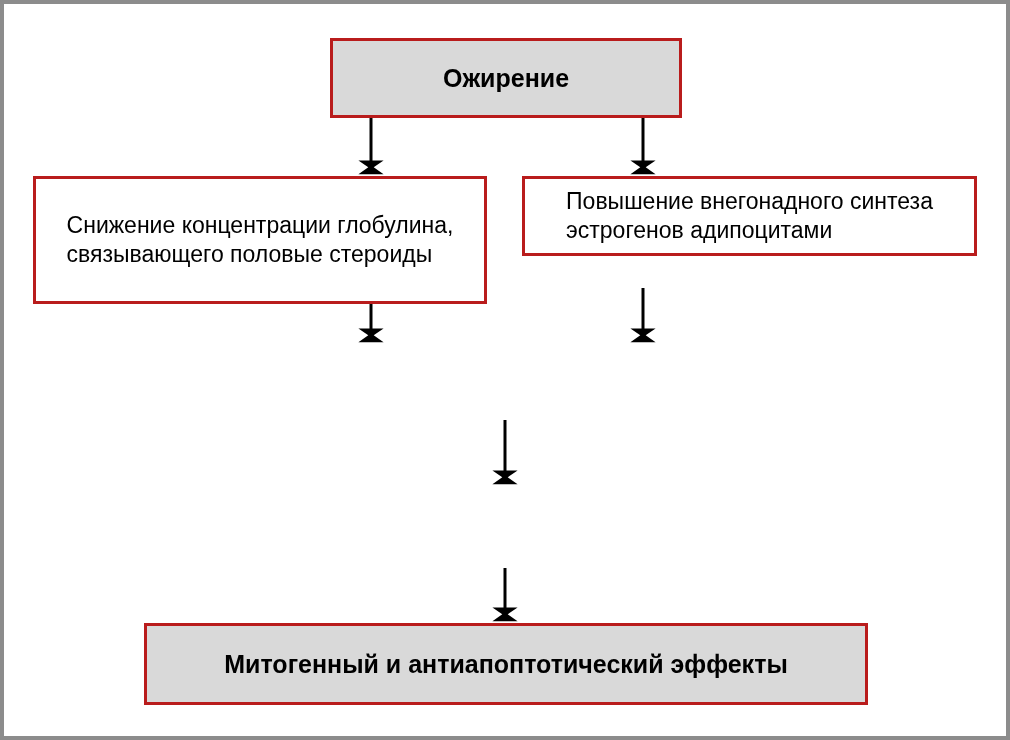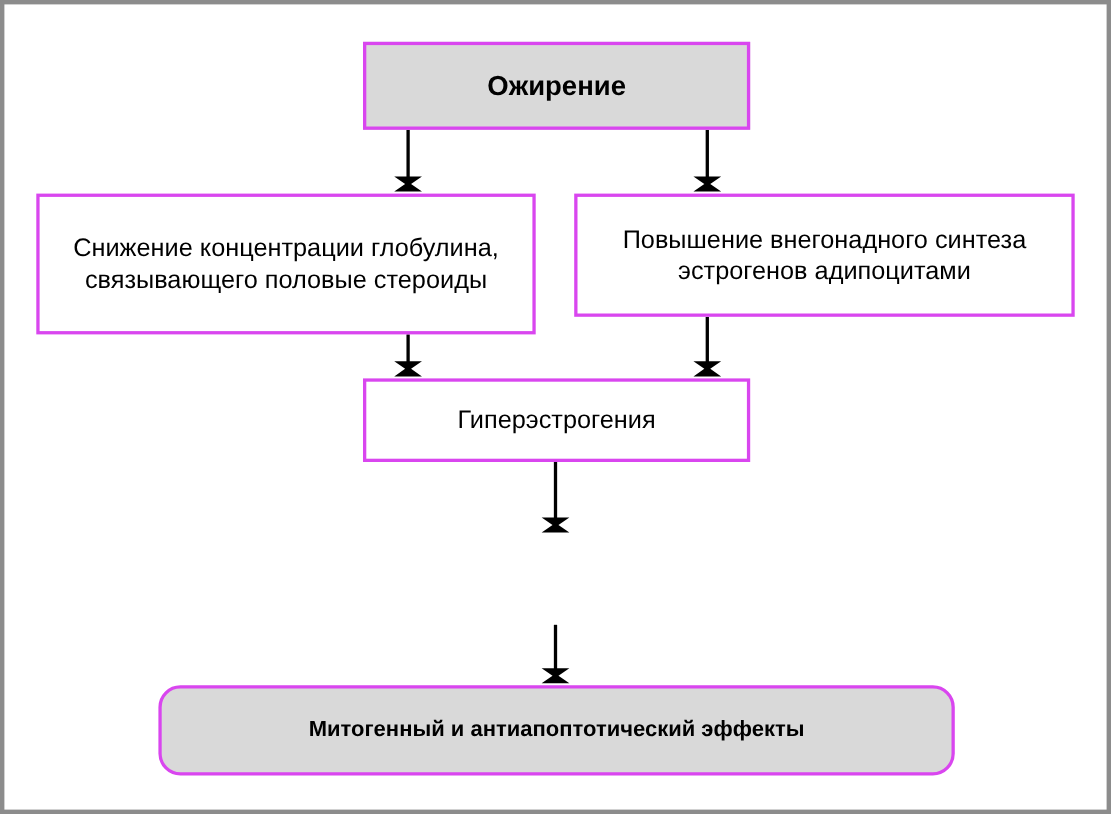--- a/index.html
+++ b/index.html
@@ -22,46 +22,45 @@
   .stage {
     position: absolute;
     left: 0;
     top: 0;
     width: 1002px;
     height: 732px;
   }
   .node {
     position: absolute;
     box-sizing: border-box;
-    border: 3px solid #d946ef;
+    border: 3px solid #b91c1c;
     background: #ffffff;
     display: flex;
     align-items: center;
     justify-content: center;
-    text-align: center;
     color: #000000;
     line-height: 1.28;
   }
   .node .label {
     display: block;
     padding: 0 10px;
     white-space: pre-line;
   }
   .node.shaded {
     background: #d9d9d9;
     font-weight: bold;
   }
 
   
   #node-obesity        { left: 326px; top: 34px;  width: 352px; height: 80px;  font-size: 25px; }
   #node-shbg           { left: 29px;  top: 172px; width: 454px; height: 128px; font-size: 23px; }
-  #node-extragonadal   { left: 518px; top: 172px; width: 455px; height: 112px; font-size: 23px; }
+  #node-extragonadal   { left: 518px; top: 172px; width: 455px; height: 80px; font-size: 23px; }
   #node-hyperestrogenia{ left: 326px; top: 340px; width: 352px; height: 76px;  font-size: 23px; }
   #node-er-activation  { left: 326px; top: 482px; width: 352px; height: 82px;  font-size: 23px; }
-  #node-mitogenic      { left: 140px; top: 619px; width: 724px; height: 82px;  font-size: 20px; border-radius: 20px; }
+  #node-mitogenic      { left: 140px; top: 619px; width: 724px; height: 82px;  font-size: 25px; }
 
   .edges {
     position: absolute;
     left: 0;
     top: 0;
     width: 1002px;
     height: 732px;
     pointer-events: none;
   }
 </style>
@@ -110,23 +109,20 @@
     <div class="node" id="node-shbg">
       <span class="label">Снижение концентрации глобулина,
 связывающего половые стероиды</span>
     </div>
 
     <div class="node" id="node-extragonadal">
       <span class="label">Повышение внегонадного синтеза
 эстрогенов адипоцитами</span>
     </div>
 
-    <div class="node" id="node-hyperestrogenia">
-      <span class="label">Гиперэстрогения</span>
-    </div>
 
 
     <div class="node shaded" id="node-mitogenic">
       <span class="label">Митогенный и антиапоптотический эффекты</span>
     </div>
 
   </div>
 </div>
 
 </body></html>

